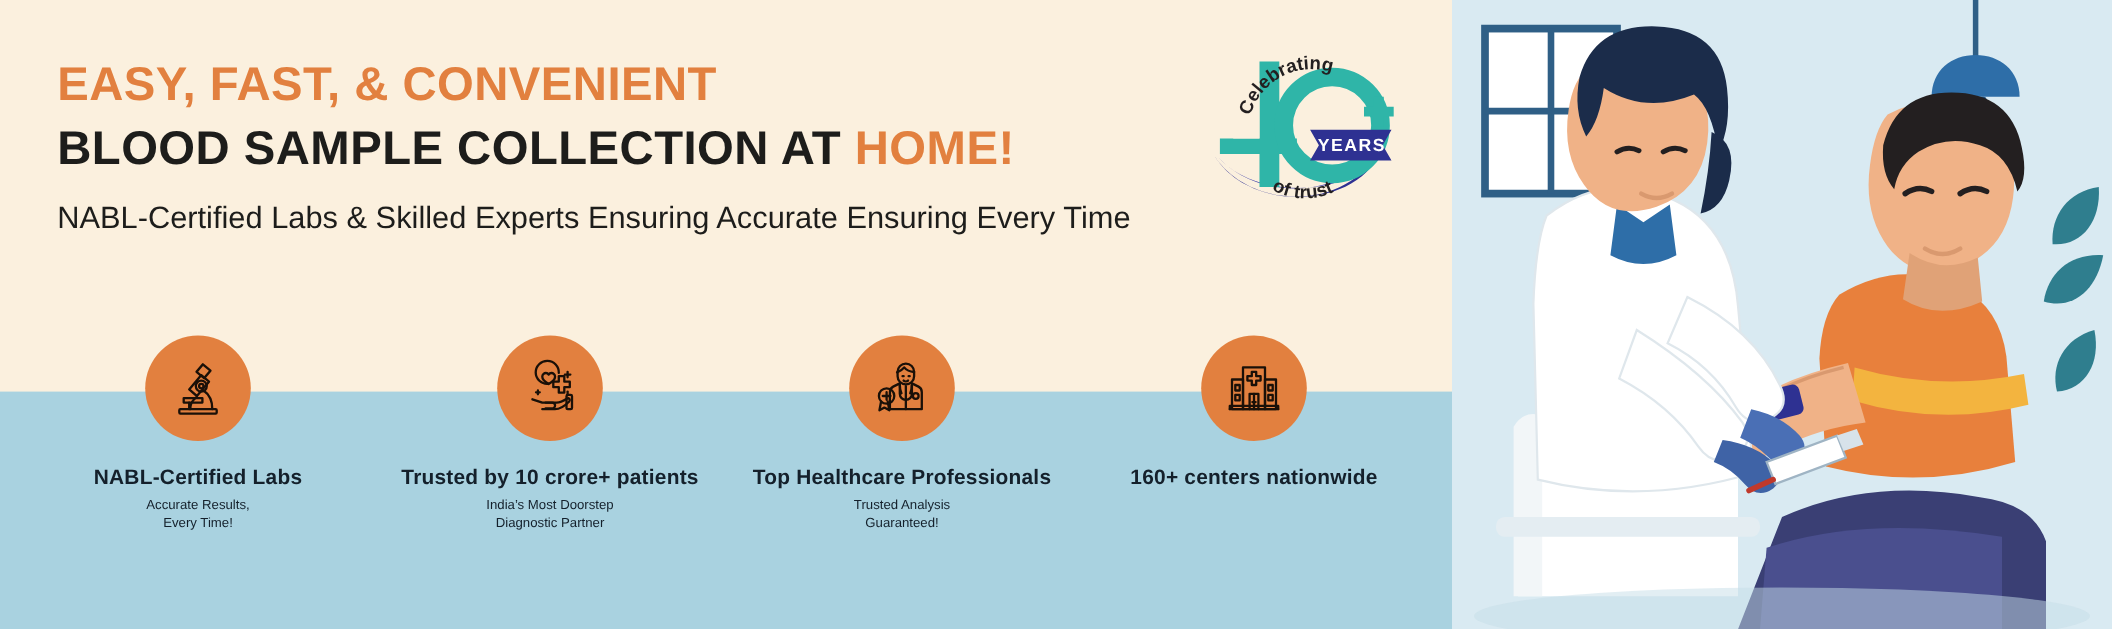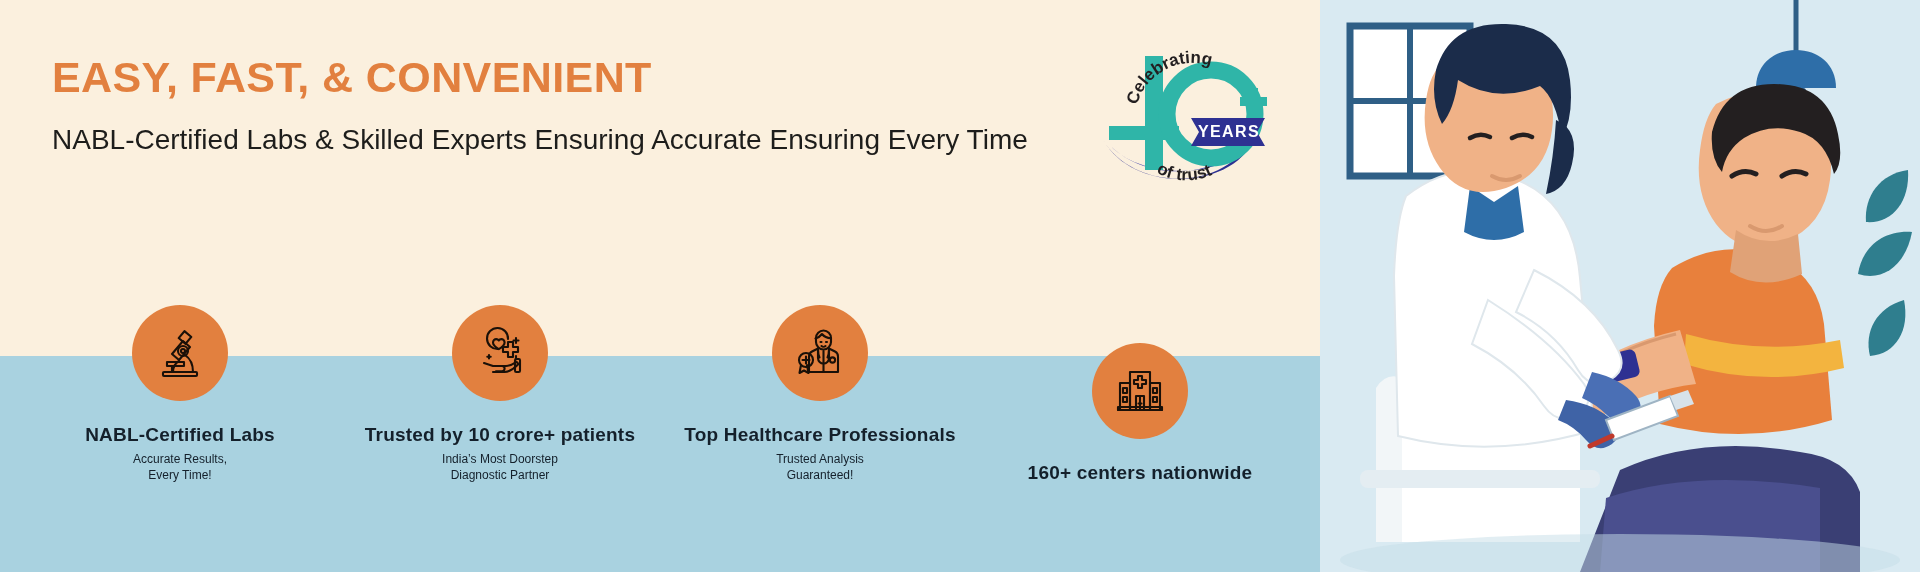--- a/index.html
+++ b/index.html
@@ -28,21 +28,21 @@
     line-height:1.15; white-space:nowrap;
   }
   .line3 .strong { font-weight:normal; }
   .line3 .light { font-weight:normal; }
 
   
   .logo { position:absolute; left:1093px; top:22px; width:180px; height:165px; }
   .logo svg { display:block; width:180px; height:165px; }
 
   
-  .features { position:absolute; left:20px; top:305px; width:1280px; display:flex;align-items:flex-end; }
+  .features { position:absolute; left:20px; top:305px; width:1280px; display:flex; }
   .feature { width:320px; display:flex; flex-direction:column; align-items:center; }
   .icon-circle {
     width:96px; height:96px; border-radius:50%;
     background:#e2803f; display:flex; align-items:center; justify-content:center;
   }
   .icon-circle svg { display:block; }
   .feat-title {
     margin-top:23px; font-size:19px; font-weight:bold; color:#14202b;
     text-align:center; white-space:nowrap; letter-spacing:.2px;
   }
@@ -55,20 +55,21 @@
 </head>
 <body>
 
 <div id="banner">
 
   <div class="bg-cream"></div>
   <div class="bg-blue"></div>
 
   <div class="copy">
     <div class="line1">EASY, FAST, &amp; CONVENIENT</div>
+    <div class="line2"><span>BLOOD SAMPLE COLLECTION AT </span><span class="accent">HOME!</span></div>
     <div class="line3"><span class="strong">NABL-Certified Labs &amp; Skilled Experts</span><span class="light"> Ensuring Accurate Ensuring Every Time</span></div>
   </div>
 
   <div class="logo">
     <svg viewBox="0 0 180 165" xmlns="http://www.w3.org/2000/svg">
       <defs>
         <path id="arcTop" d="M 42 92 A 58 58 0 0 1 152 74"></path>
         <path id="arcBot" d="M 44 132 A 56 50 0 0 0 140 136"></path>
       </defs>
 

